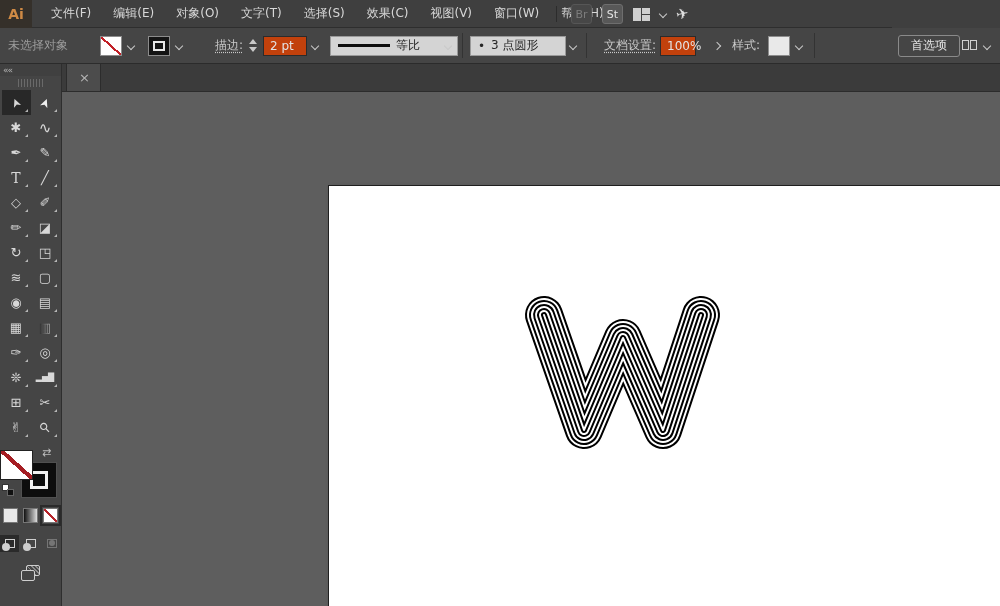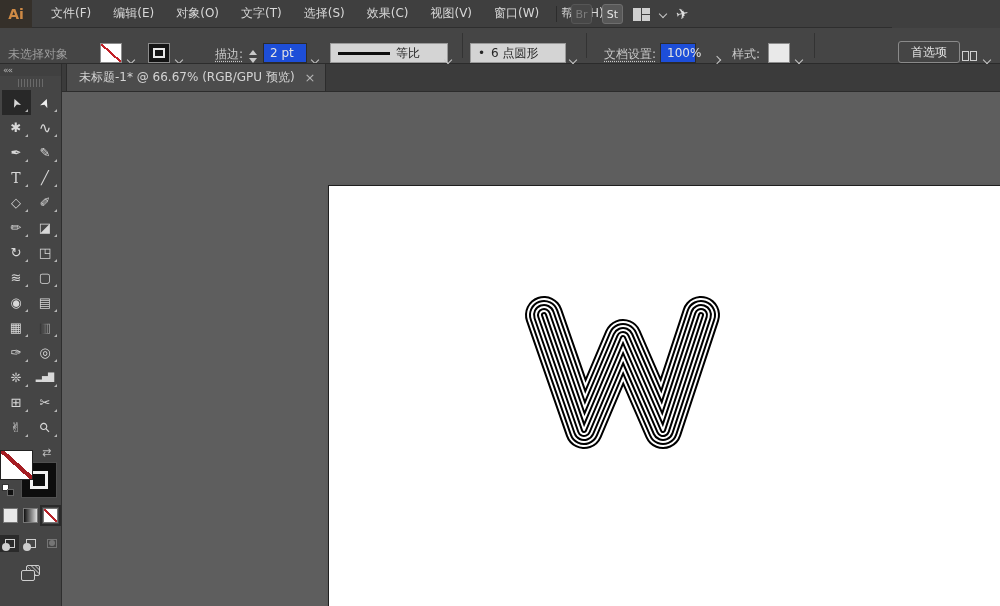--- a/index.html
+++ b/index.html
@@ -19,30 +19,30 @@
   .arrange-icon { width:17px; height:13px; display:grid; grid-template-columns:8px 8px; grid-template-rows:6px 6px; gap:1px; }
   .arrange-icon .a1 { grid-row:1/3; background:#cfcfcf; }
   .arrange-icon .a2,.arrange-icon .a3 { background:#cfcfcf; }
   .rocket { color:#dedede; font-size:15px; transform:rotate(-12deg); }
 
   .chev { width:6px; height:6px; border-right:1px solid #c9c9c9; border-bottom:1px solid #c9c9c9; transform:rotate(45deg); display:inline-block; }
   .chev.right { transform:rotate(-45deg); }
 
   
   .controlbar { position:absolute; left:0; top:28px; width:1000px; height:36px; background:#454545; border-bottom:1px solid #2b2b2b; }
-  .cb { position:absolute; top:0; height:35px; display:flex; align-items:flex-end; }
+  .cb { position:absolute; top:0; height:35px; display:flex; align-items:center; }
   .cb-label { color:#c9c9c9; }
   .cb-label.dotted { text-decoration:underline dotted; text-underline-offset:3px;margin-left:10px; }
   .no-selection { left:8px; color:#9c9c9c; }
   .swatch { width:22px; height:20px; border:1px solid #8c8c8c; background:#fff; position:relative; }
   .swatch.none-fill { background:linear-gradient(to top right,#fff 46%,#c22027 46%,#c22027 54%,#fff 54%); }
   .swatch.stroke-black { background:#141414; box-shadow:inset 0 0 0 4px #141414, inset 0 0 0 5px #e8e8e8, inset 0 0 0 8px #e8e8e8; }
   .swatch.stroke-black::after { content:""; position:absolute; inset:5px; border:1px solid #e8e8e8; background:#141414; }
   .swatch.style-sw { background:#e9e9e9; }
-  .field { background:#1d4ed8; border:1px solid #2b2b2b; color:#e3e3e3; height:20px; display:flex; align-items:center; padding:0 6px; }
+  .field { background:#c2410c; border:1px solid #2b2b2b; color:#e3e3e3; height:20px; display:flex; align-items:center; padding:0 6px; }
   .drop-light { background:#d4d4d4; border:1px solid #9a9a9a; color:#262626; height:20px; display:flex; align-items:center; gap:6px; padding:0 7px; }
   .line-preview { width:52px; height:3px; background:#0d0d0d; }
   .stepper { display:flex; flex-direction:column; gap:3px; margin-right:3px; }
   .stepper i { width:0; height:0; border-left:4px solid transparent; border-right:4px solid transparent; display:block; }
   .stepper .up { border-bottom:5px solid #c9c9c9; }
   .stepper .down { border-top:5px solid #c9c9c9; }
   .cb-sep { position:absolute; top:5px; width:1px; height:25px; background:#333; }
   .cb-btn { border:1px solid #8a8a8a; border-radius:3px; height:22px; padding:0 12px; display:flex; align-items:center; color:#e3e3e3; background:transparent; font-size:12px; cursor:default; }
   .swap2 { width:16px; height:12px; display:grid; grid-template-columns:7px 7px; gap:1px; }
   .swap2 b { border:1px solid #cfcfcf; display:block; height:10px; }
@@ -171,35 +171,35 @@
   <div class="cb" style="left:263px" data-name="stroke-weight-field">
       <div class="field" style="width:44px">
         <span data-name="stroke-weight-value">2 pt</span>
       </div>
     </div>
   <div class="cb" style="left:312px" data-name="stroke-weight-chevron-icon">
       <span class="chev"></span>
     </div>
 
   <div class="cb" style="left:330px" data-name="stroke-profile-dropdown">
-    <div class="drop-light" style="width:118px">
+    <div class="drop-light" style="width:128px">
       <span class="line-preview" data-name="stroke-profile-preview"></span>
       <span data-name="stroke-profile-label">等比</span>
     </div>
   </div>
   <div class="cb" style="left:445px" data-name="stroke-profile-chevron-icon">
       <span class="chev"></span>
     </div>
 
   <div class="cb-sep" style="left:462px" data-name="control-separator"></div>
 
   <div class="cb" style="left:470px" data-name="brush-dropdown">
     <div class="drop-light" style="width:96px">
       <span data-name="brush-dot-icon">•</span>
-      <span data-name="brush-label">6 点圆形</span>
+      <span data-name="brush-label">3 点圆形</span>
     </div>
   </div>
   <div class="cb" style="left:570px" data-name="brush-chevron-icon">
       <span class="chev"></span>
     </div>
 
   <div class="cb-sep" style="left:586px" data-name="control-separator"></div>
 
   <div class="cb" style="left:594px" data-name="opacity-label">
       <span class="cb-label dotted">文档设置:</span>
@@ -373,21 +373,20 @@
   <div class="screenmode" data-name="screen-mode-row">
     <div class="sm-icon" data-name="change-screen-mode-button">
         <b class="back"></b>
         <b class="front"></b>
       </div>
   </div>
 </div>
 
 <div class="tabbar" data-name="document-tab-bar">
   <div class="tab" data-name="document-tab">
-    <span data-name="document-tab-title">未标题-1* @ 66.67% (RGB/GPU 预览)</span>
     <span class="tab-close" data-name="tab-close-icon">×</span>
   </div>
 </div>
 
 <div class="canvas" data-name="canvas-pasteboard">
   <div class="artboard" data-name="artboard">
     <svg id="artwork-svg" width="680" height="430" viewBox="0 0 680 430" data-name="letter-w-artwork">
         <path d="M215,129 L255,244 L294,152 L334,244 L372,129" fill="none" stroke="#000000" stroke-width="38" stroke-linecap="round" stroke-linejoin="round" data-name="w-stroke-ring-0"></path>
         <path d="M215,129 L255,244 L294,152 L334,244 L372,129" fill="none" stroke="#ffffff" stroke-width="34" stroke-linecap="round" stroke-linejoin="round" data-name="w-stroke-ring-1"></path>
         <path d="M215,129 L255,244 L294,152 L334,244 L372,129" fill="none" stroke="#000000" stroke-width="30" stroke-linecap="round" stroke-linejoin="round" data-name="w-stroke-ring-2"></path>

